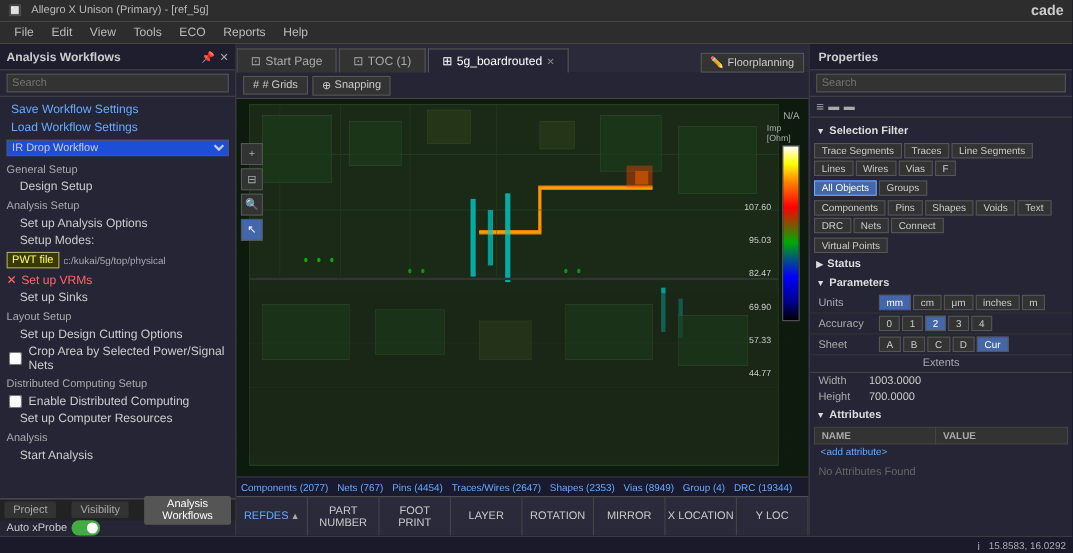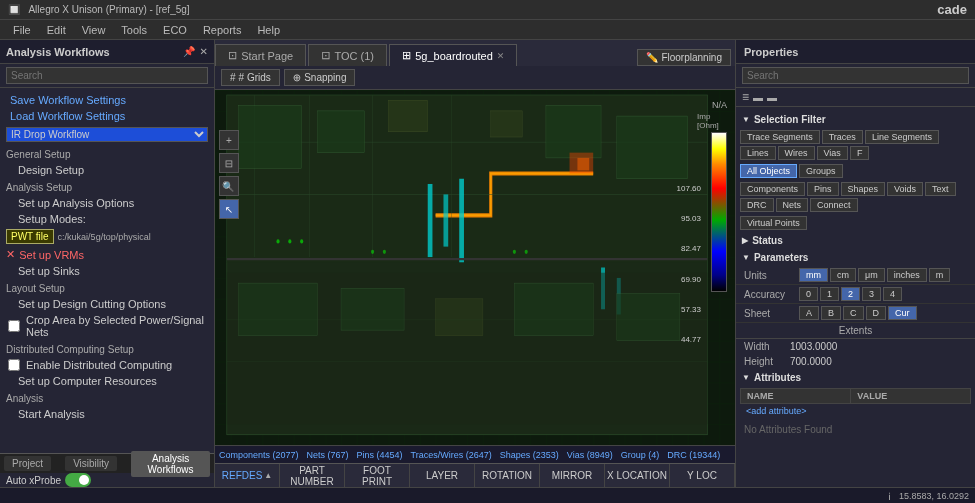--- a/index.html
+++ b/index.html
@@ -198,21 +198,21 @@
       padding: 0 4px;
       font-size: 9px;
       color: #aaa;
       border-top: 1px solid #444;
       gap: 8px;
       flex-wrap: nowrap;
       overflow: hidden;
     }
     .comp-item { color: #6af; cursor: pointer; white-space: nowrap; }
     .table-header-row {
-      height: 24px;
+      height: 36px;
       background: #2a2a3a;
       display: flex;
       align-items: center;
       border-top: 1px solid #555;
     }
     .th-cell {
       flex: 1;
       text-align: center;
       font-size: 10px;
       color: #ccc;

